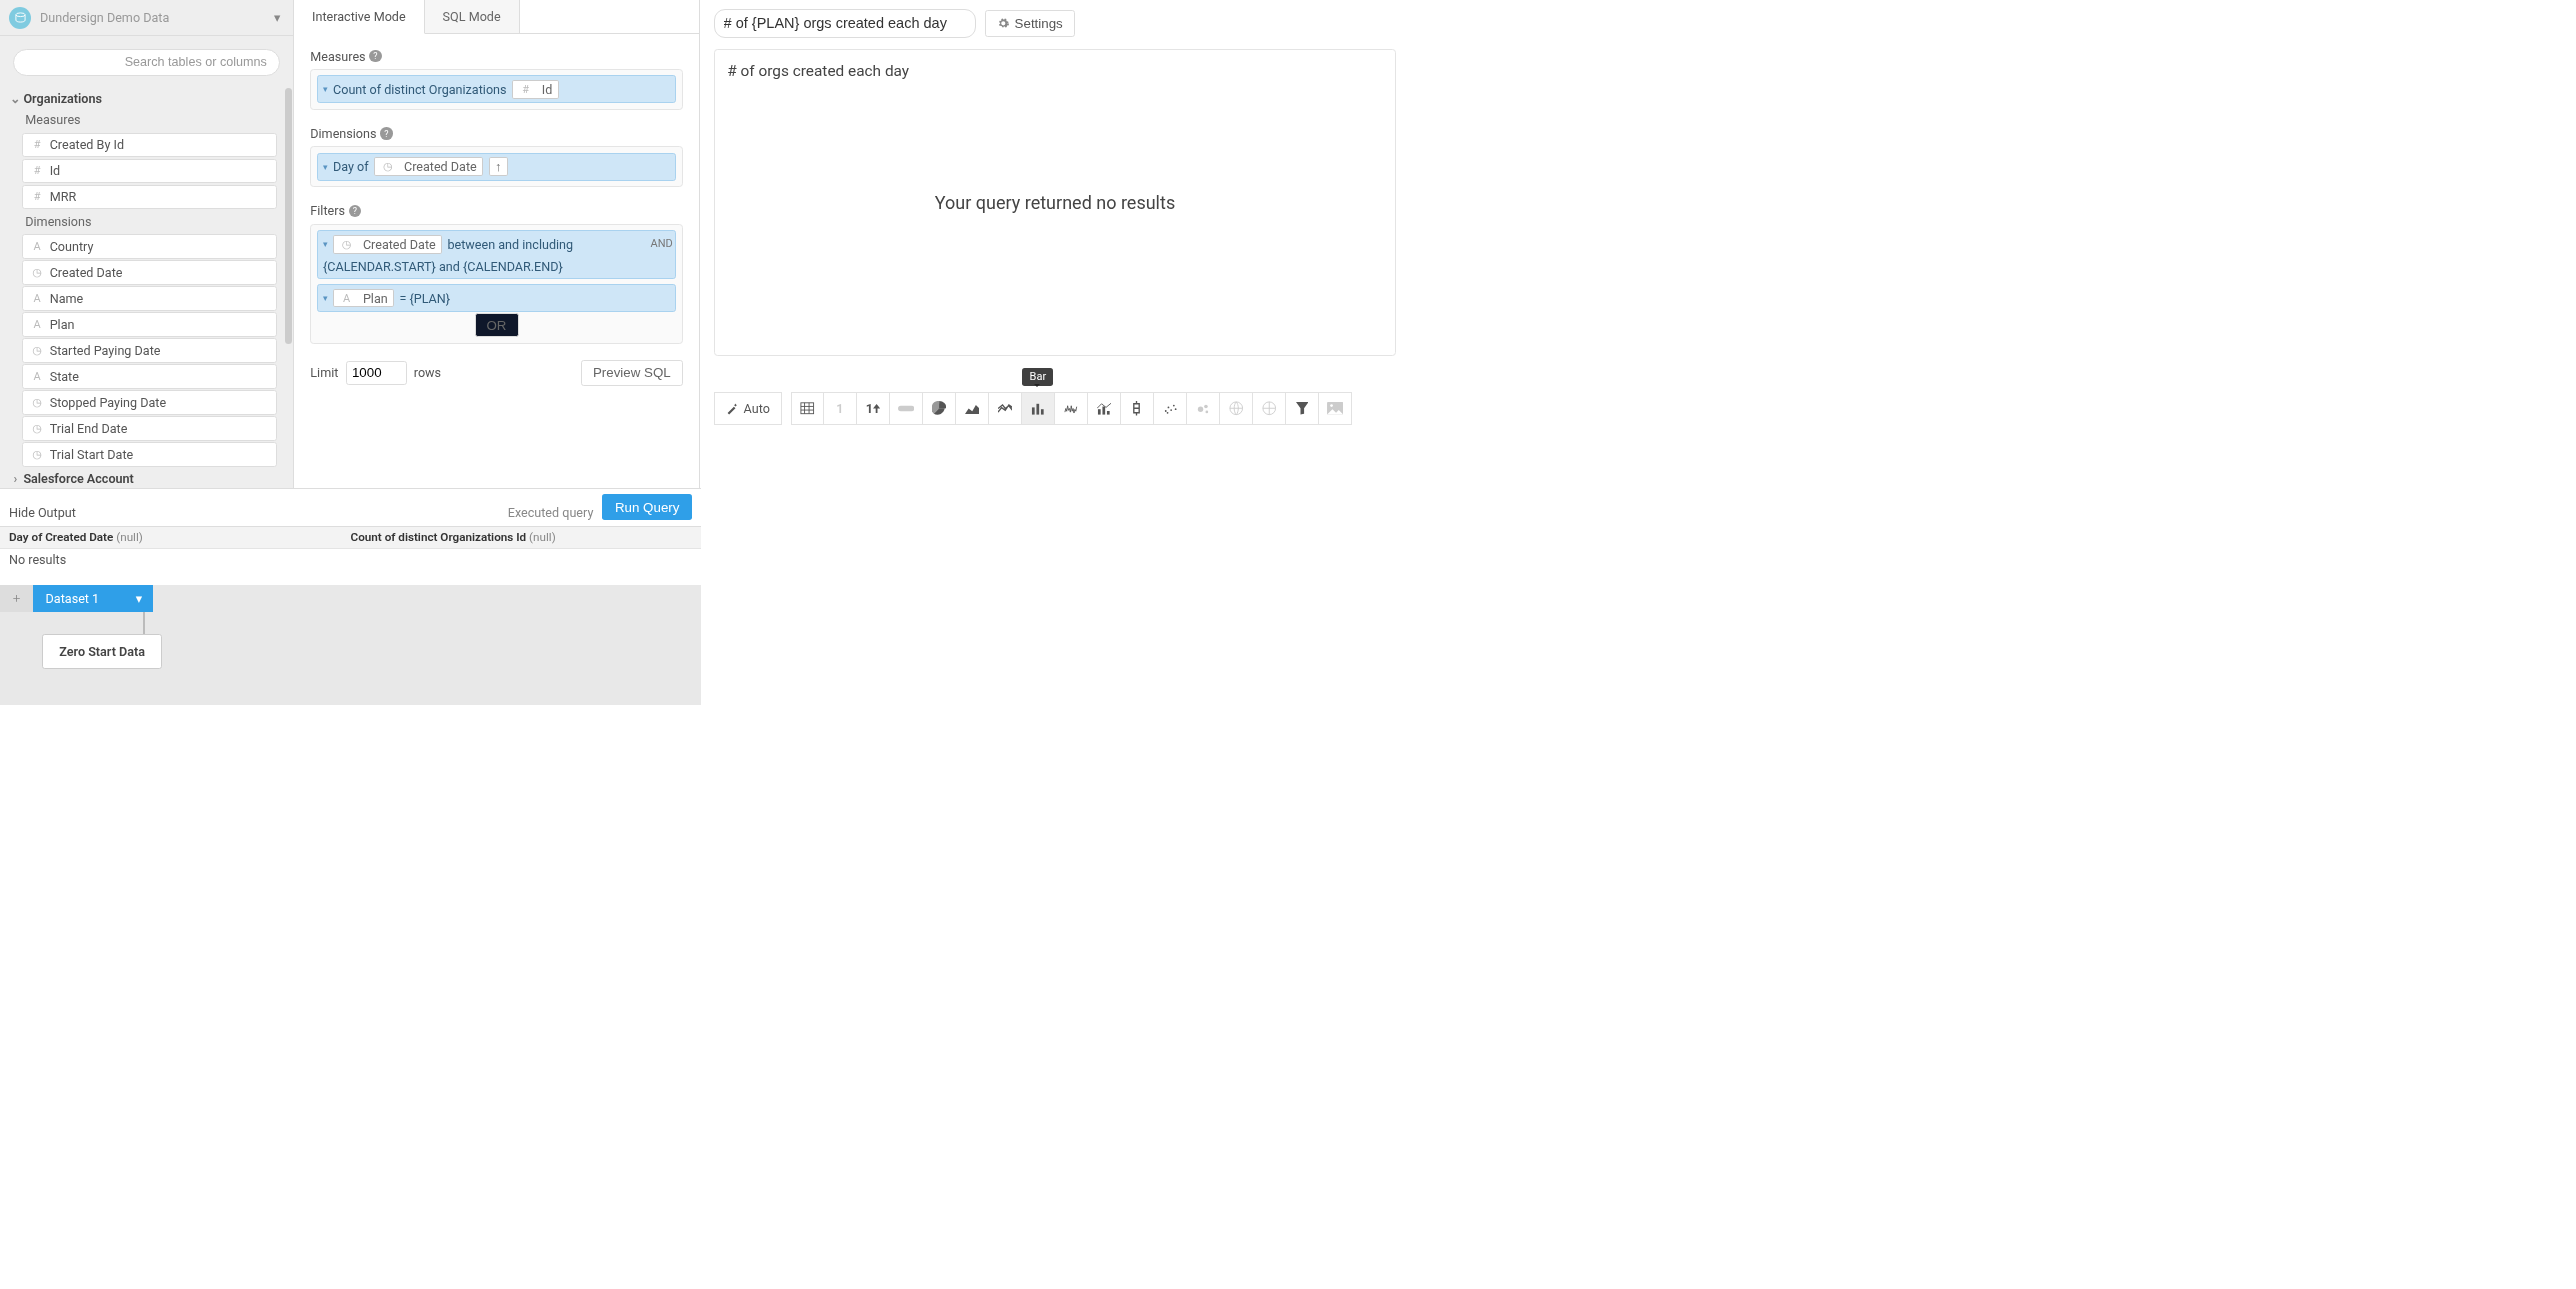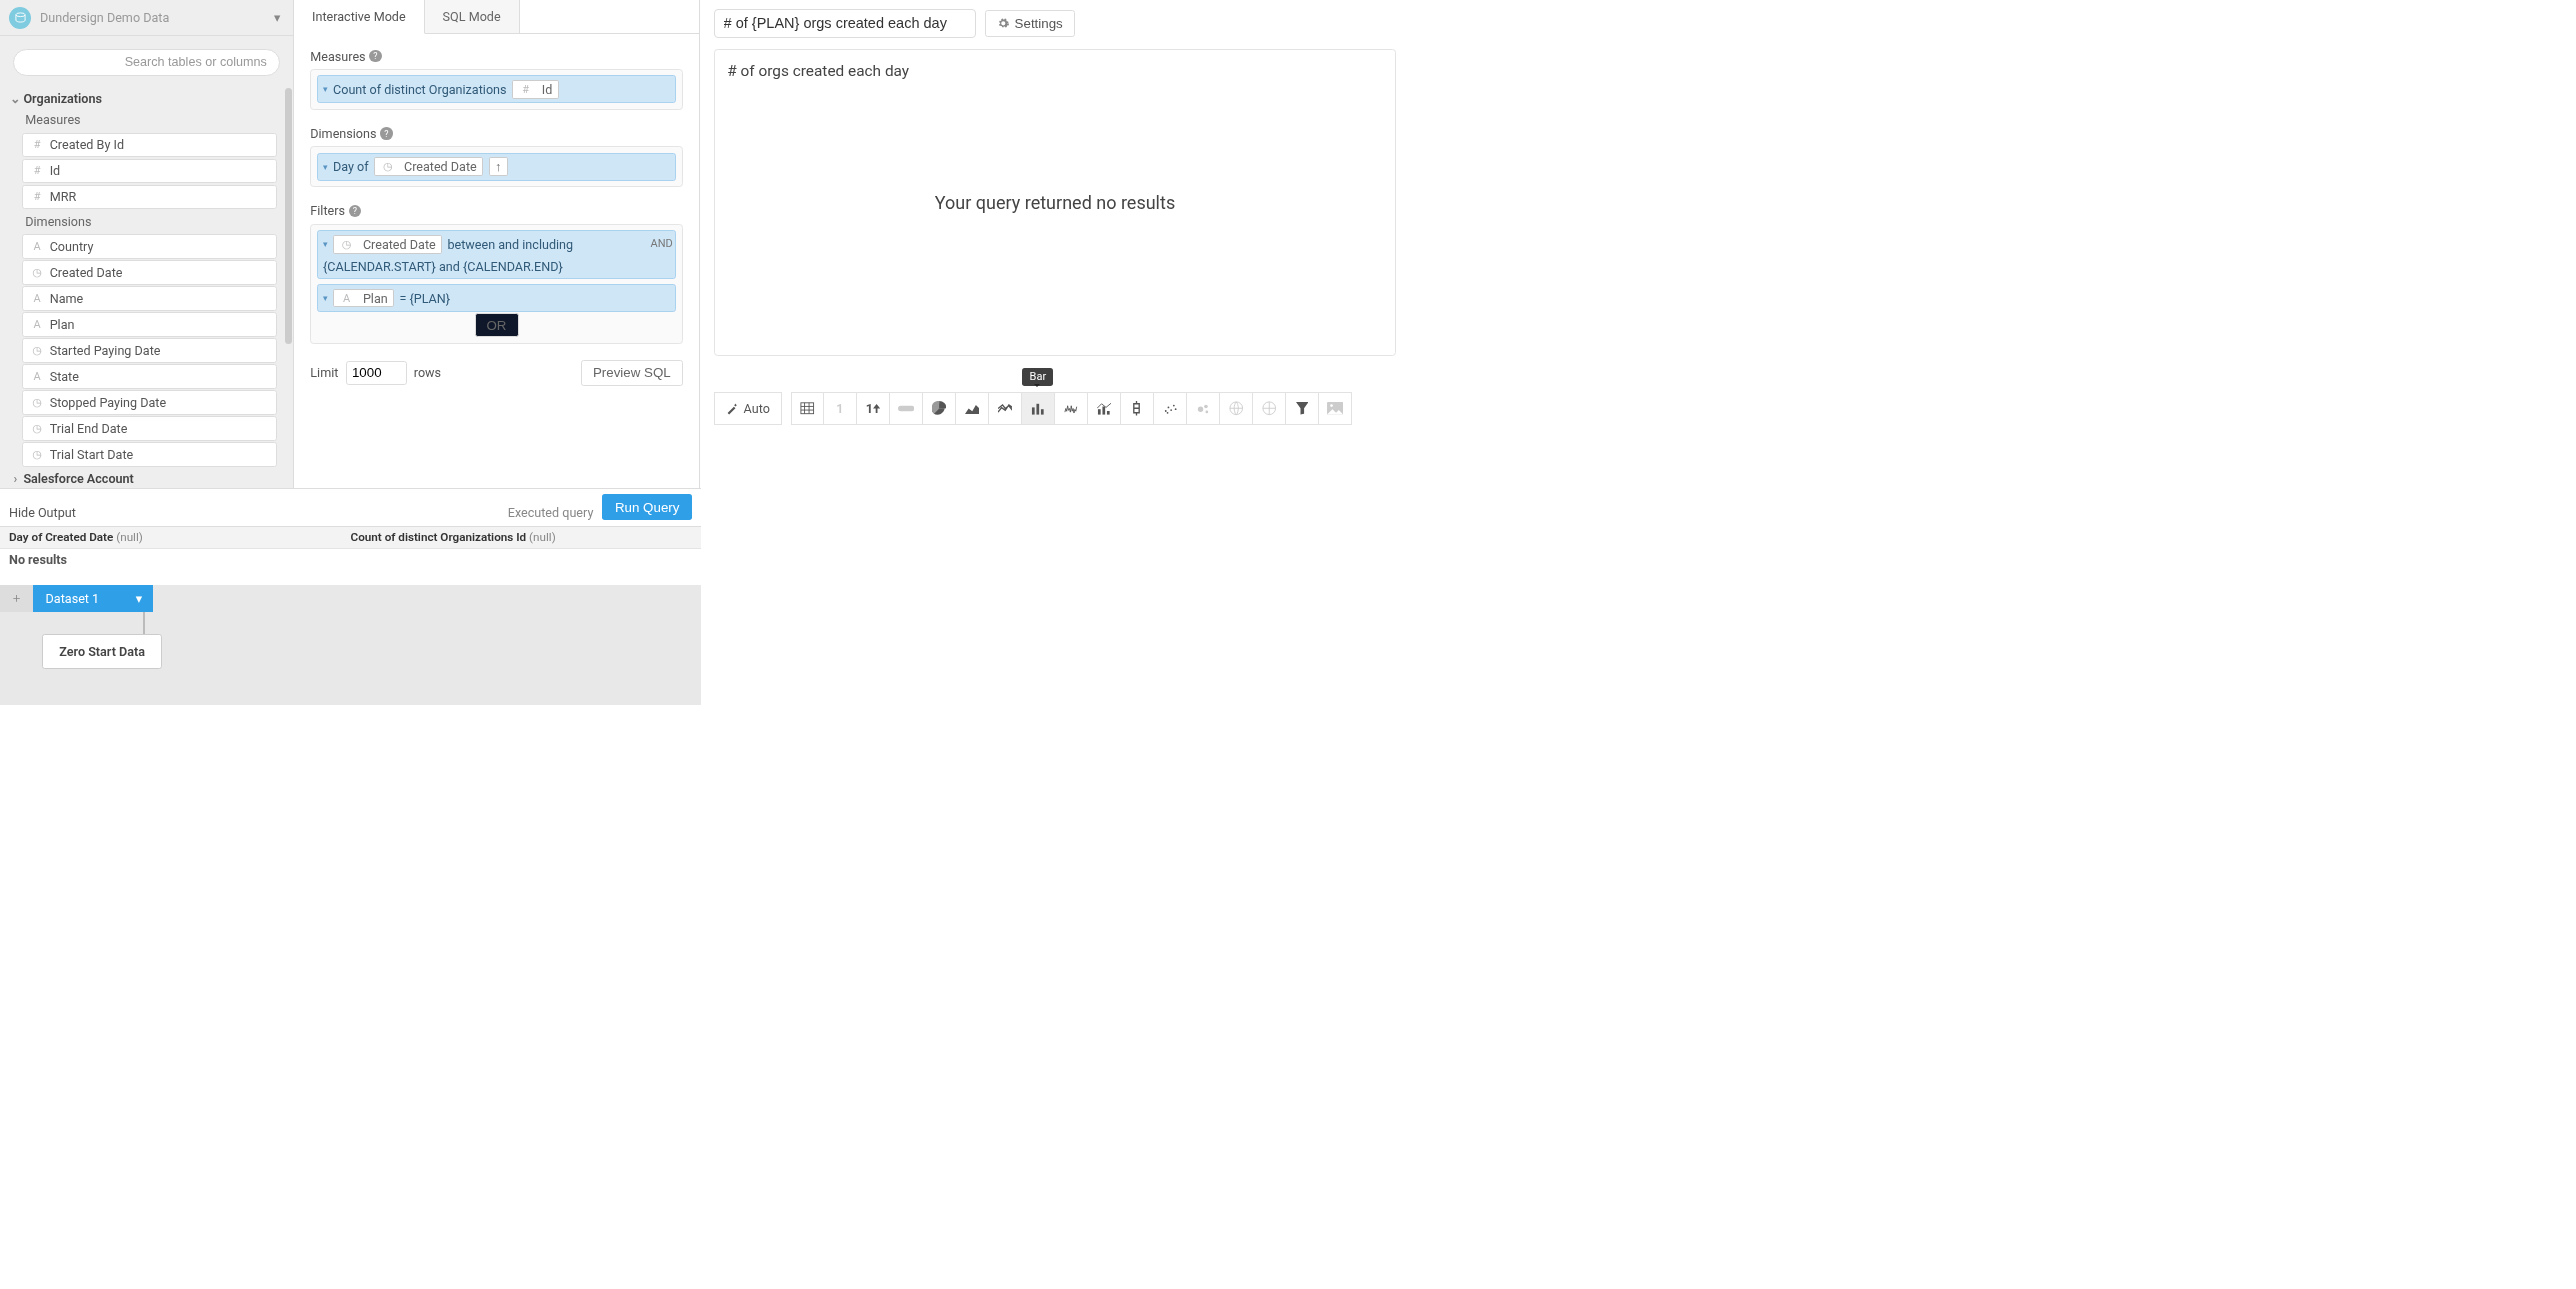--- a/index.html
+++ b/index.html
@@ -84,34 +84,34 @@
   .left-stack{display:flex;flex-direction:column;width:701px;}
   .top-row{display:flex;flex:0 0 auto;height:488px;}
   .runbar{display:flex;align-items:flex-end;border-top:0.9px solid #ddd;border-bottom:0.9px solid #ddd;padding:5.4px 9px;}
   .hide-output{color:#555;}
   .exec-text{margin-left:auto;color:#888;margin-right:9px;}
   .run-btn{background:#2f9fe8;color:#fff;border:none;padding:5.4px 12.6px;border-radius:2.7px;}
   .results-head{display:flex;background:#f3f3f3;border-bottom:0.9px solid #e4e4e4;padding:3.6px 9px;font-size:11.7px;}
   .rh-col{flex:1;}
   .rh-label{font-weight:600;color:#333;}
   .rh-null{color:#888;font-weight:400;}
-  .results-body{padding:3.6px 9px;color:#555;flex:0 0 auto;height:36px;font-weight:bold;}
+  .results-body{padding:3.6px 9px;color:#555;flex:0 0 auto;height:36px;}
   .results-foot{text-align:center;padding:5.4px;color:#555;border-top:0.9px solid #eee;border-bottom:2.7px solid #2f9fe8;}
   .dataset-bar{display:flex;align-items:stretch;background:#e8e8e8;height:27px;}
   .ds-plus{width:33px;display:flex;align-items:center;justify-content:center;color:#888;background:#ddd;}
   .ds-tab{background:#2f9fe8;color:#fff;display:flex;align-items:center;padding:0 54px 0 12.6px;position:relative;}
   .ds-tab-caret{position:absolute;right:11px;}
   .pipeline{background:#e8e8e8;flex:1;position:relative;}
   .pipe-line{position:absolute;left:143px;top:0;width:1.8px;height:22px;background:#bbb;}
   .pipe-node{position:absolute;left:42px;top:22px;background:#fff;border:0.9px solid #ccc;border-radius:2.7px;padding:9px 16.3px;color:#444;font-weight:600;}
 
   
   .preview{flex:1;padding:9px 12.6px;display:flex;flex-direction:column;}
   .pv-top{display:flex;gap:9px;align-items:center;}
-  .pv-title-input{border:0.9px solid #ddd;border-radius:4px;padding:5.4px 9px;font-size:14.5px;color:#333;flex:0 0 auto;width:262px;}
+  .pv-title-input{border:0.9px solid #ddd;border-radius:11px;padding:5.4px 9px;font-size:14.5px;color:#333;flex:0 0 auto;width:262px;}
   .pv-settings{border:0.9px solid #ddd;border-radius:2.7px;padding:5.4px 11px;color:#555;background:#fff;display:flex;gap:5.4px;align-items:center;}
   .pv-card{border:0.9px solid #e4e4e4;border-radius:3.6px;margin-top:11px;padding:12.6px;flex:0 0 auto;height:307px;position:relative;}
   .pv-card h3{font-weight:400;color:#444;font-size:15.4px;}
   .pv-empty{position:absolute;top:50%;left:50%;transform:translate(-50%,-50%);color:#444;font-size:18px;}
   .chart-toolbar{display:flex;gap:0;margin-top:36px;align-items:center;position:relative;}
   .ct-btn{border:0.9px solid #e2e2e2;background:#fff;width:33px;height:33px;display:flex;align-items:center;justify-content:center;color:#555;}
   .ct-btn + .ct-btn{border-left:none;}
   .ct-auto{width:auto;padding:0 11px;gap:5.4px;}
   .ct-group-gap{width:9px;border:none;}
   .ct-btn.active{background:#eee;}

